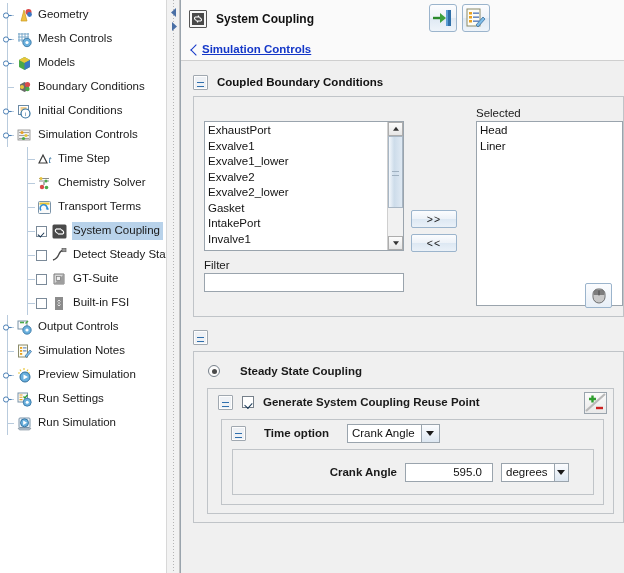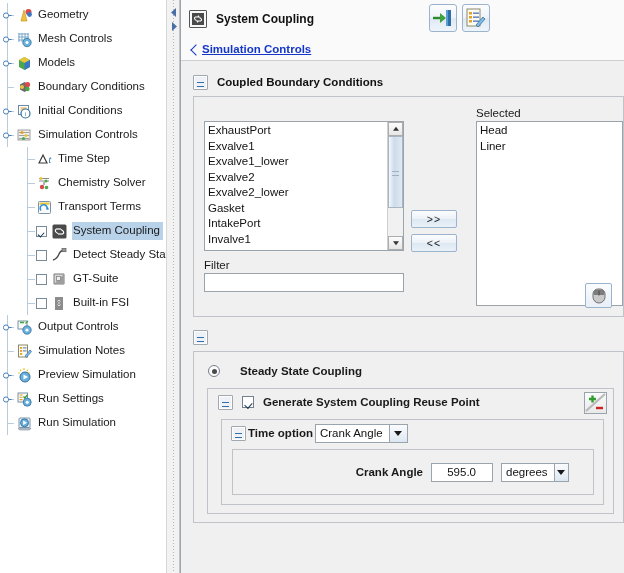--- a/index.html
+++ b/index.html
@@ -200,21 +200,21 @@
   .reuse-lbl{font-weight:bold;font-size:11.5px;}
   .pmbtn{
     position:absolute;right:6px;top:3px;width:23px;height:22px;
     border:1px solid #9aa4ad;background:linear-gradient(to bottom,#fbfbfb,#e9e9e9);
     box-sizing:border-box;
   }
   .inner2{
     border:1px solid #c0c4c8;background:#f0f0f0;margin:4px 9px 8px 13px;
     box-sizing:border-box;
   }
-  .timerow{display:flex;align-items:center;height:26px;padding-left:9px;gap:2px;}
+  .timerow{display:flex;align-items:center;height:26px;padding-left:9px;gap:18px;}
   .timelbl{font-weight:bold;font-size:11.5px;}
   .combo{
     display:flex;height:19px;border:1px solid #9aa4ad;box-sizing:border-box;
   }
   .combo-val{
     background:#fff;padding:0 6px 0 4px;display:flex;align-items:center;
     font-size:11.5px;color:#111;
   }
   .combo-arrow{
     width:17px;background:linear-gradient(to bottom,#fbfcfe,#dde7f1);
@@ -225,23 +225,23 @@
     width:0;height:0;border-left:4px solid transparent;border-right:4px solid transparent;
     border-top:5px solid #1a1a1a;
   }
   .inner3{
     border:1px solid #c0c4c8;background:#f0f0f0;margin:3px 9px 9px 10px;
     height:46px;box-sizing:border-box;display:flex;align-items:center;
     justify-content:flex-end;padding-right:24px;gap:8px;
   }
   .fieldlbl{font-weight:bold;font-size:11.5px;}
   .numfield{
-    width:62px;height:19px;background:#fff;border:1px solid #9aa4ad;
+    width:88px;height:19px;background:#fff;border:1px solid #9aa4ad;
     box-sizing:border-box;display:flex;align-items:center;justify-content:flex-end;
-    padding-right:16px;font-size:11.5px;color:#111;
+    padding-right:10px;font-size:11.5px;color:#111;
   }
   .unitcombo{width:68px;}
   .unitcombo .combo-val{flex:1;}
 
   
   svg{display:block;}
 </style>
 </head>
 <body>
 

